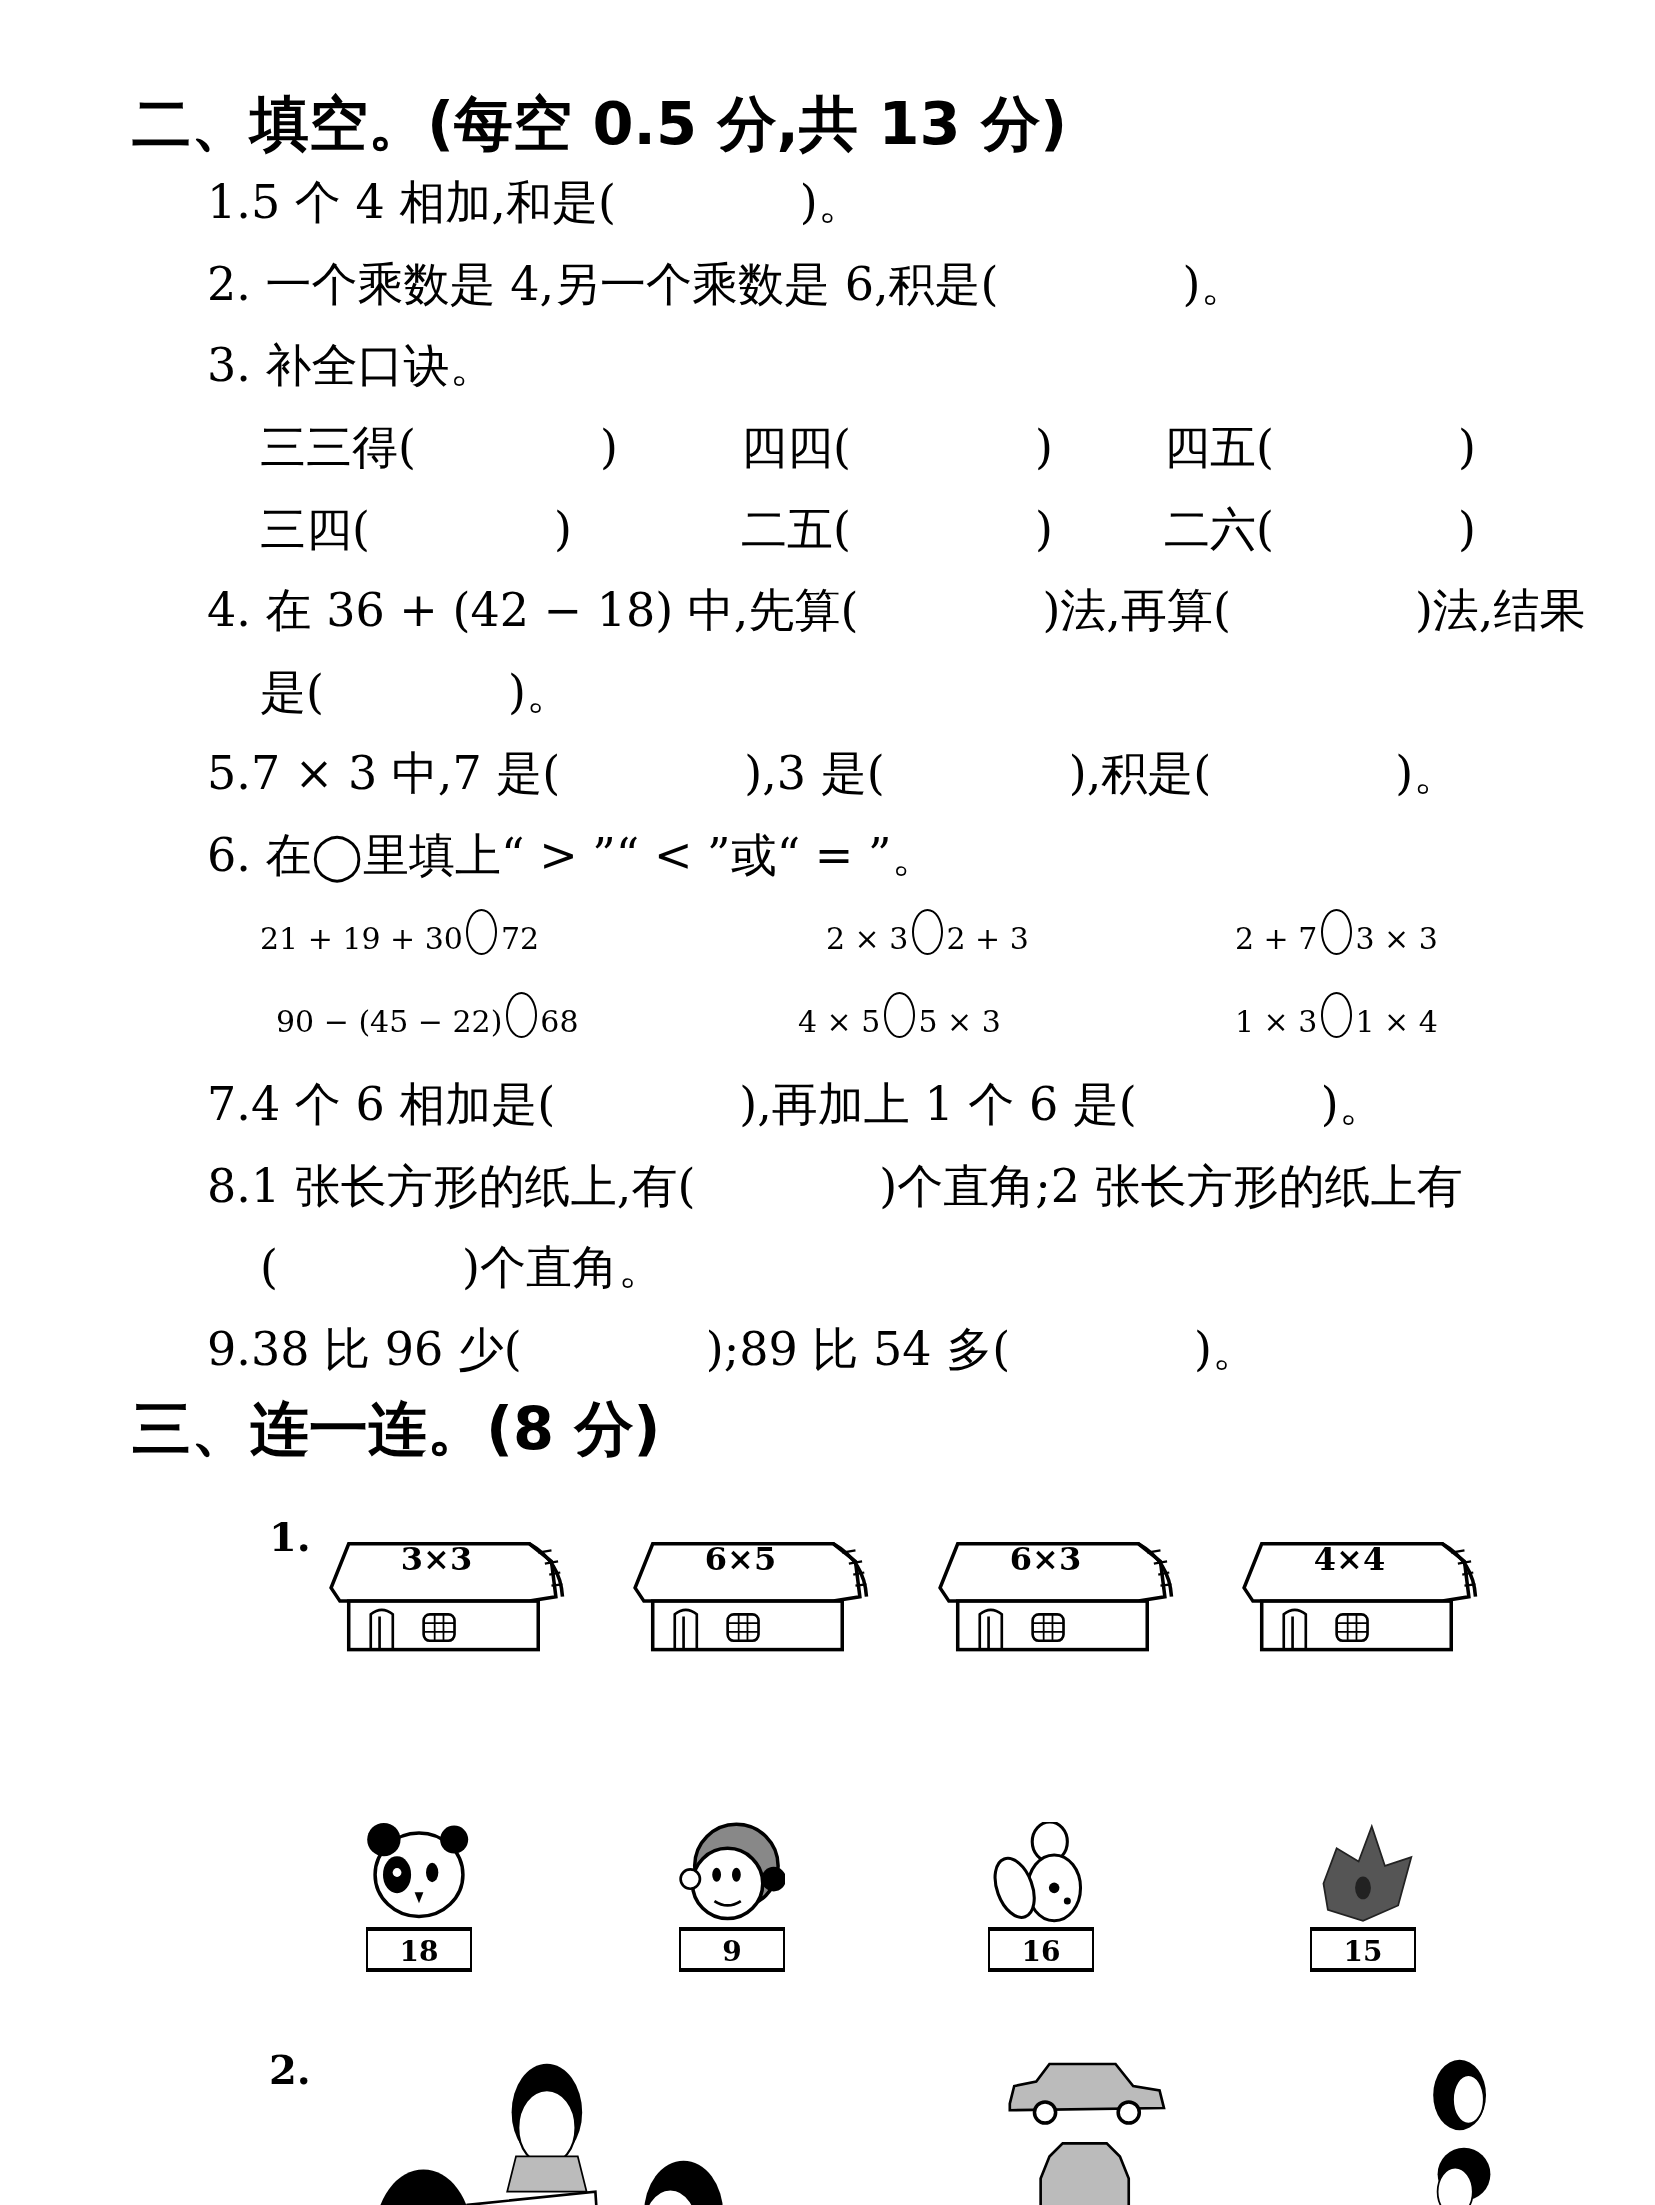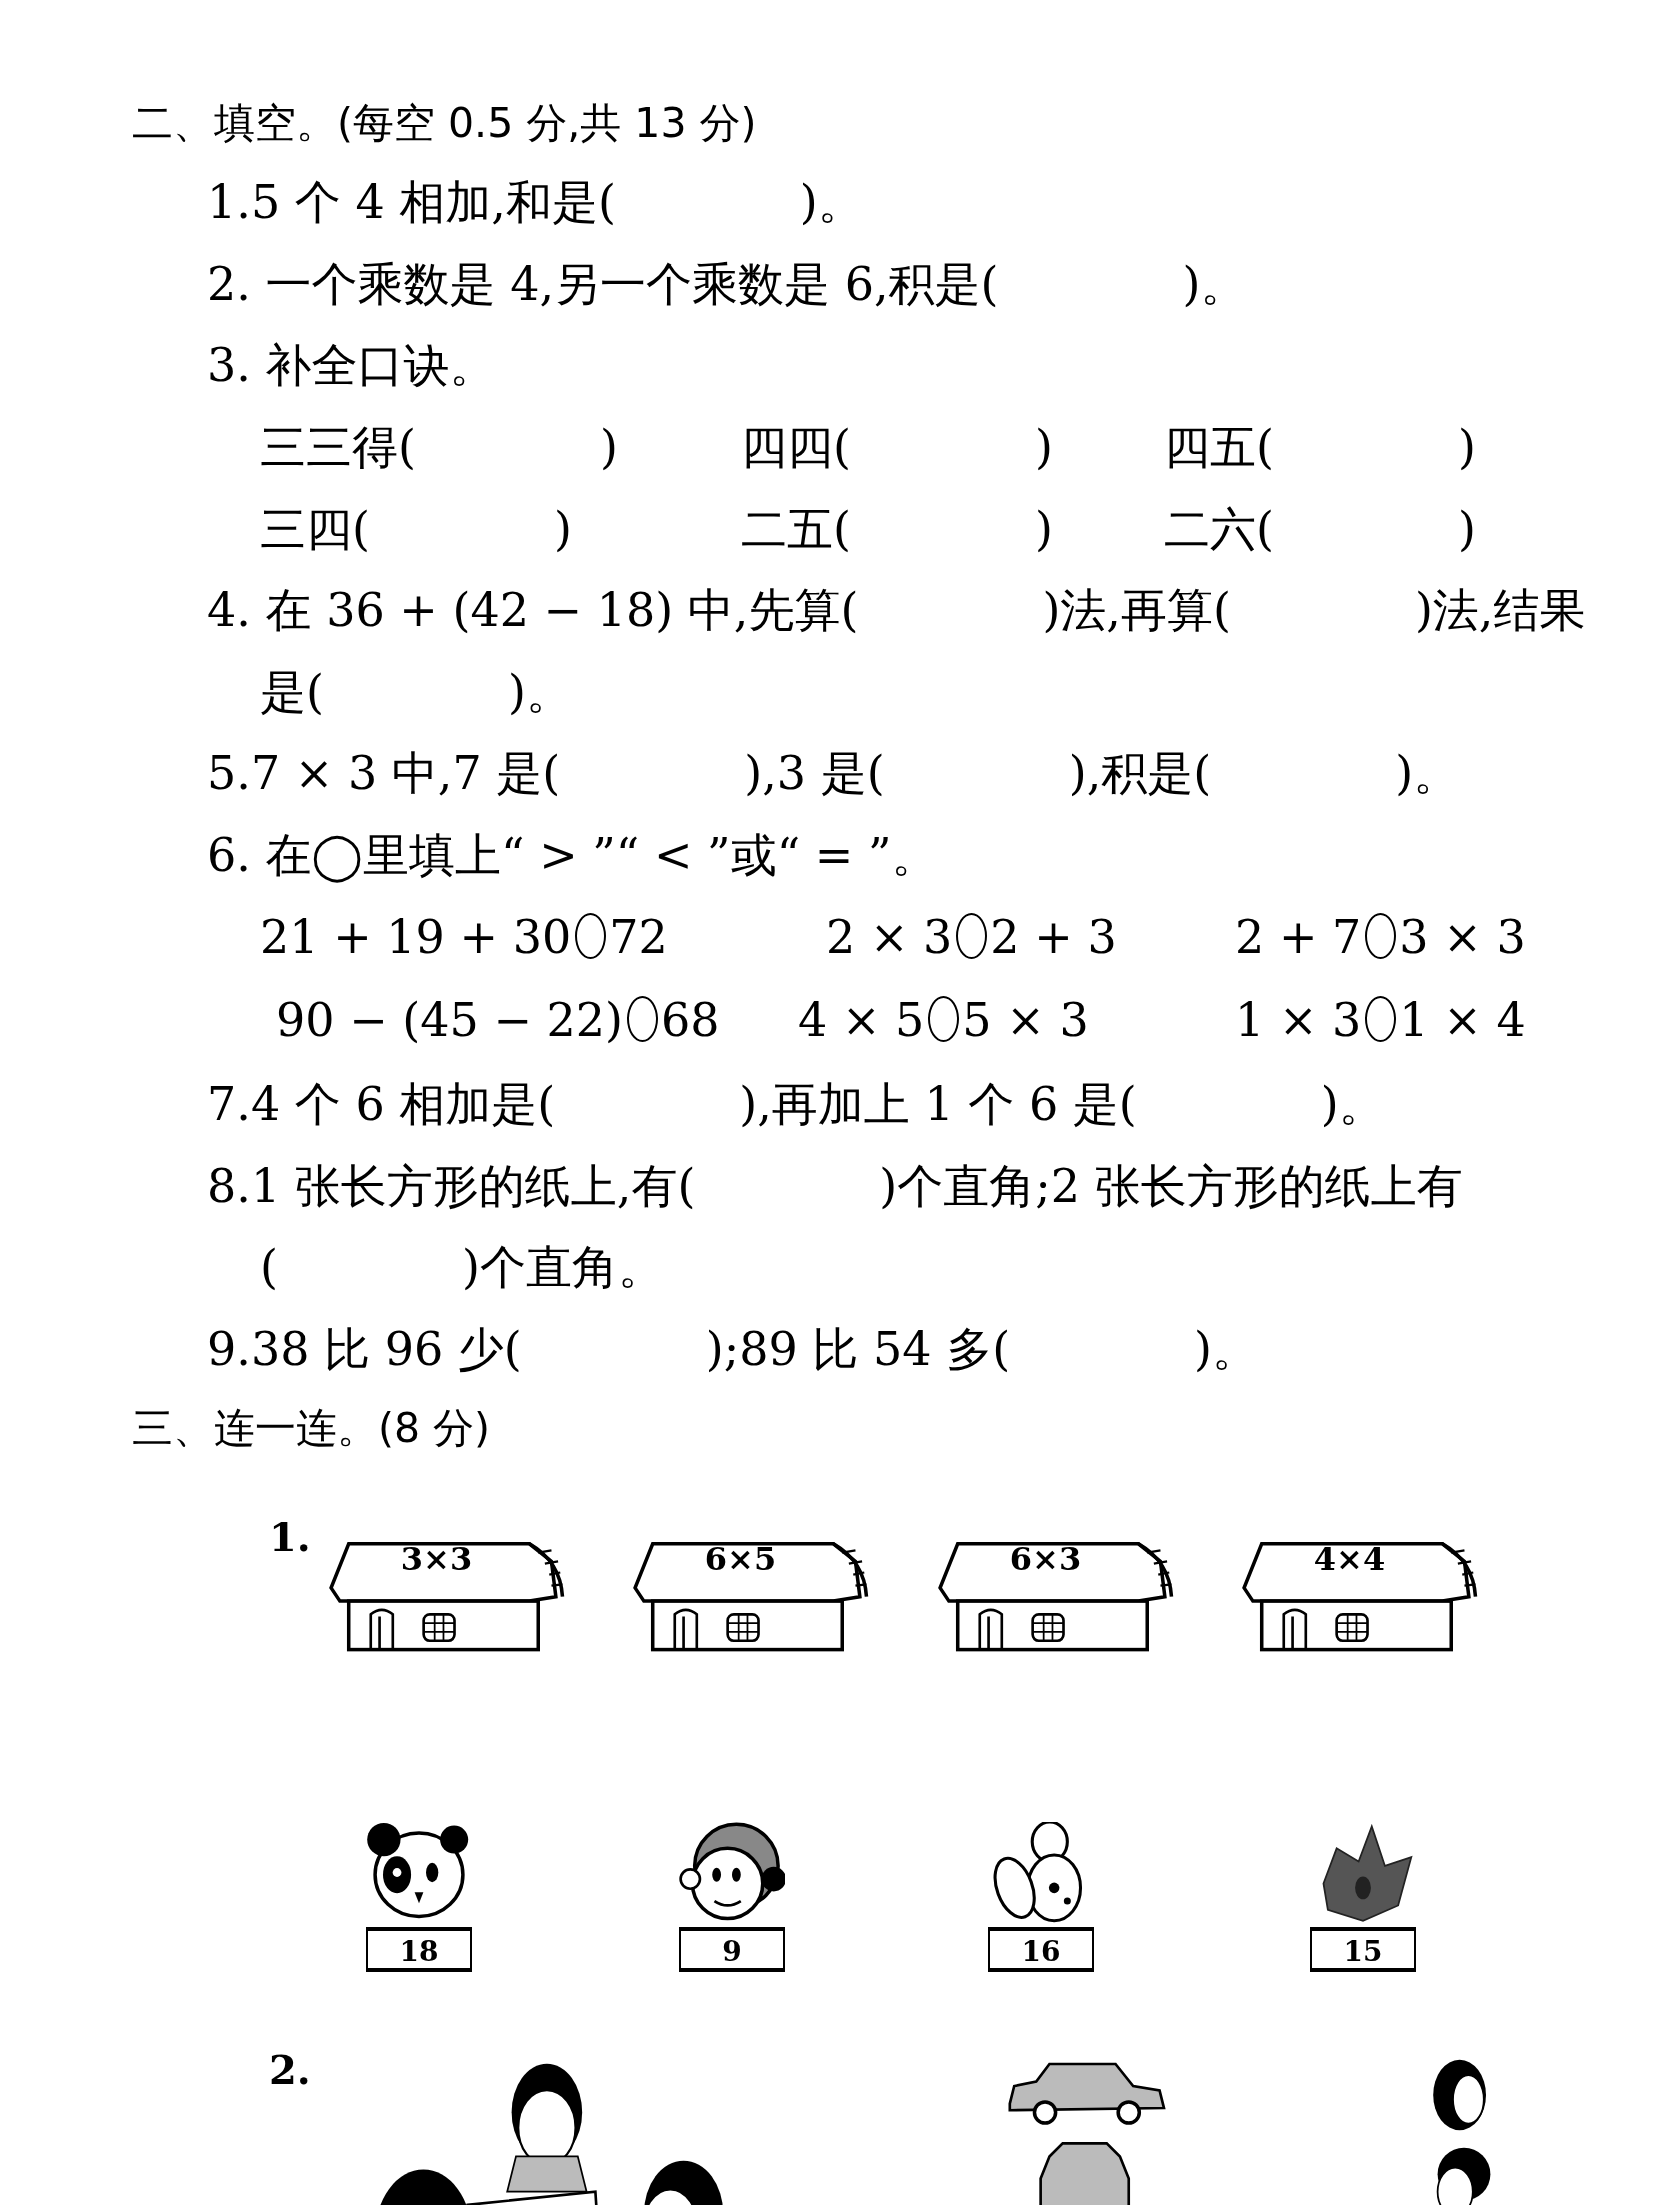--- a/index.html
+++ b/index.html
@@ -1,20 +1,20 @@
 <!DOCTYPE html>
 <html style="font-size:7px"><head>
 <meta charset="utf-8">
 <style>
   html,body{margin:0;padding:0;background:#fff;}
   body{width:1656px;height:2506px;position:relative;overflow:hidden;
        font-family:"DejaVu Serif","Liberation Serif",serif;color:#000;}
   .line{position:absolute;font-size:46px;line-height:57px;white-space:nowrap;}
-  .sec{font-family:"DejaVu Sans","Liberation Sans",sans-serif;font-weight:normal;font-size:41px;}
-  .cmp{position:absolute;font-size:46px;line-height:57px;white-space:nowrap;}
+  .sec{font-family:"DejaVu Sans","Liberation Sans",sans-serif;font-weight:bold;font-size:59px;}
+  .cmp{position:absolute;font-size:30px;line-height:57px;white-space:nowrap;}
   .circ{display:inline-block;width:27px;height:42px;border:2.6px solid #000;border-radius:50%;vertical-align:-6.2px;margin:0 3.5px;}
   .house{position:absolute;top:1513px;width:265px;height:119px;margin-top:22px;}
   .hlabel{position:absolute;top:5.3px;left:66px;width:97px;text-align:center;font-size:32px;font-weight:bold;}
   .animal{position:absolute;top:1822px;width:110px;height:150px;}
   .numbox{position:absolute;bottom:0;left:0;width:106px;height:45px;border:2.2px solid #000;border-top-width:4px;border-bottom-width:4px;box-sizing:border-box;text-align:center;font-size:28px;line-height:41px;font-weight:bold;}
   .q2label{position:absolute;left:269px;top:2046px;font-size:40px;font-weight:bold;}
 </style>
 </head>
 <body>
 

